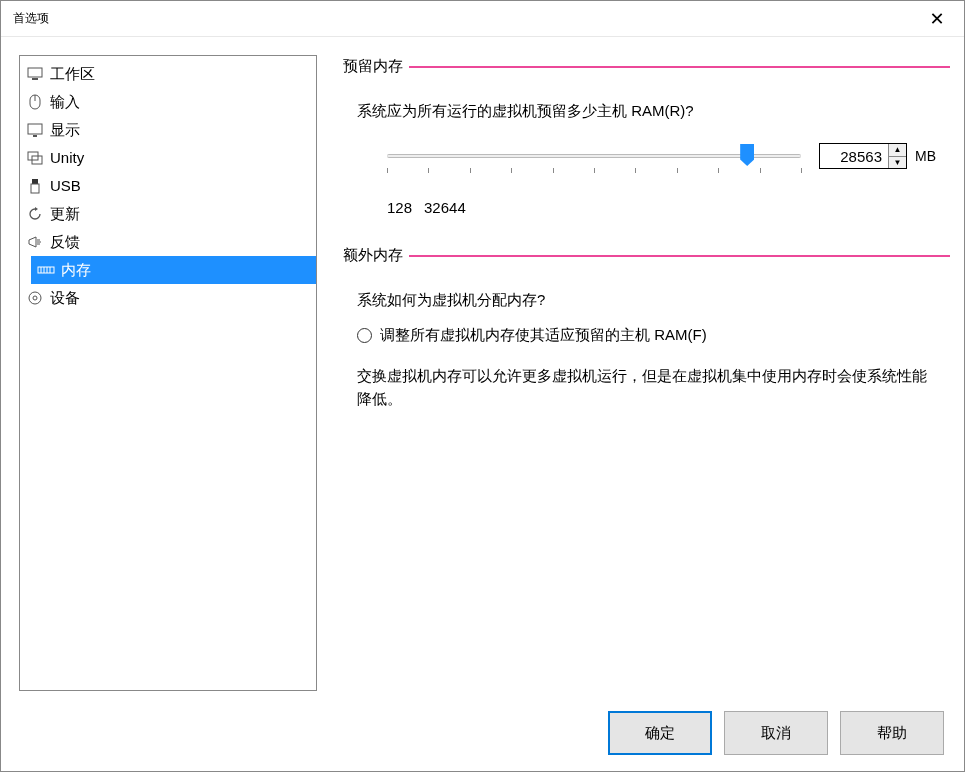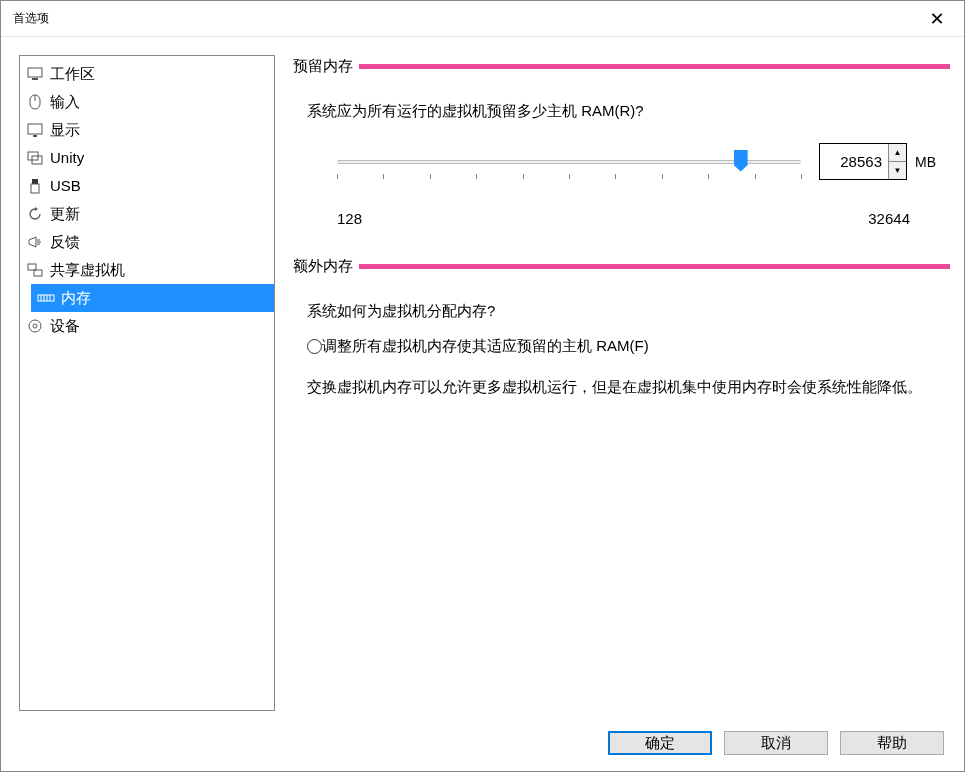--- a/index.html
+++ b/index.html
@@ -31,21 +31,21 @@
       line-height: 1;
     }
     .content {
       flex: 1;
       display: flex;
       padding: 18px 14px 10px 18px;
       gap: 16px;
       overflow: hidden;
     }
     .sidebar {
-      width: 256px;
+      width: 298px;
       border: 1px solid #888;
       background: #fff;
       padding: 4px 0;
     }
     .nav-item {
       display: flex;
       align-items: center;
       gap: 6px;
       padding: 2px 6px;
       font-size: 15px;
@@ -68,23 +68,23 @@
     .nav-icon svg { display: block; }
     .main {
       flex: 1;
       display: flex;
       flex-direction: column;
       gap: 20px;
       padding-top: 2px;
     }
     fieldset {
       border: none;
-      border-top: 5px solid #ec4899;
+      border-top: 2px solid #ec4899;
       padding: 12px 0 0 0;
-      margin-left: 2px;
+      margin-left: 10px;
     }
     legend {
       padding: 0 6px 0 0;
       font-size: 15px;
     }
     .section-body {
       padding: 14px 10px 10px 14px;
     }
     .question { font-size: 15px; margin-bottom: 12px; }
     .slider-row {
@@ -113,33 +113,33 @@
       clip-path: polygon(0 0, 100% 0, 100% 70%, 50% 100%, 0 70%);
       cursor: pointer;
     }
     .slider-ticks {
       position: absolute;
       left: 0; right: 0; top: 14px; height: 6px;
     }
     .slider-ticks span { position: absolute; width:1px; height:5px; background:#888; }
     .slider-labels {
       display: flex;
-      justify-content: space-between;
       padding: 24px 30px 0 30px;
       font-size: 15px;
+      gap: 12px;
     }
     .spinner-group {
       display: flex;
       align-items: center;
       gap: 8px;
     }
     .spinner {
       display: flex;
       border: 1px solid #000;
-      height: 37px;
+      height: 26px;
       background: #fff;
     }
     .spinner input {
       width: 68px;
       border: none;
       text-align: right;
       padding: 0 6px;
       font-size: 15px;
       outline: none;
       font-family: inherit;
@@ -157,21 +157,21 @@
       justify-content: center;
       font-size: 8px;
       cursor: pointer;
       border-bottom: 1px solid #888;
       background: #f0f0f0;
     }
     .spinner-buttons div:last-child { border-bottom: none; }
     .radio-row {
       display: flex;
       align-items: center;
-      gap: 0;
+      gap: 8px;
       font-size: 15px;
       padding: 4px 0;
       cursor: pointer;
     }
     .radio {
       width: 15px; height: 15px;
       border: 1px solid #333;
       border-radius: 50%;
       display: flex;
       align-items: center;
@@ -189,21 +189,21 @@
       line-height: 1.5;
     }
     .footer {
       display: flex;
       justify-content: flex-end;
       gap: 12px;
       padding: 10px 20px 16px;
     }
     .btn {
       min-width: 104px;
-      height: 24px;
+      height: 44px;
       background: #e5e5e5;
       border: 1px solid #aaa;
       font-size: 15px;
       font-family: inherit;
       cursor: pointer;
     }
     .btn.primary {
       border: 2px solid #0078d7;
     }
   </style>
@@ -272,29 +272,20 @@
       <span>更新</span>
     </div>
     <div class="nav-item">
       <span class="nav-icon">
           <svg width="16" height="14" viewBox="0 0 16 14">
             <path d="M 2 5 L 9 2 L 9 12 L 2 9 Z" fill="none" stroke="#555"></path>
             <path d="M 10 5 L 13 5 M 10 7 L 14 7 M 10 9 L 13 9" stroke="#555"></path>
           </svg>
         </span>
       <span>反馈</span>
-    </div>
-    <div class="nav-item">
-      <span class="nav-icon">
-          <svg width="16" height="14" viewBox="0 0 16 14">
-            <rect x="1" y="1" width="8" height="6" fill="none" stroke="#555"></rect>
-            <rect x="7" y="7" width="8" height="6" fill="none" stroke="#555"></rect>
-          </svg>
-        </span>
-      <span>共享虚拟机</span>
     </div>
     <div class="nav-item selected">
       <span class="nav-icon">
           <svg width="18" height="12" viewBox="0 0 18 12">
             <rect x="1" y="3" width="16" height="6" fill="none" stroke="#fff"></rect>
             <line x1="4" y1="3" x2="4" y2="9" stroke="#fff"></line>
             <line x1="7" y1="3" x2="7" y2="9" stroke="#fff"></line>
             <line x1="10" y1="3" x2="10" y2="9" stroke="#fff"></line>
             <line x1="13" y1="3" x2="13" y2="9" stroke="#fff"></line>
           </svg>

